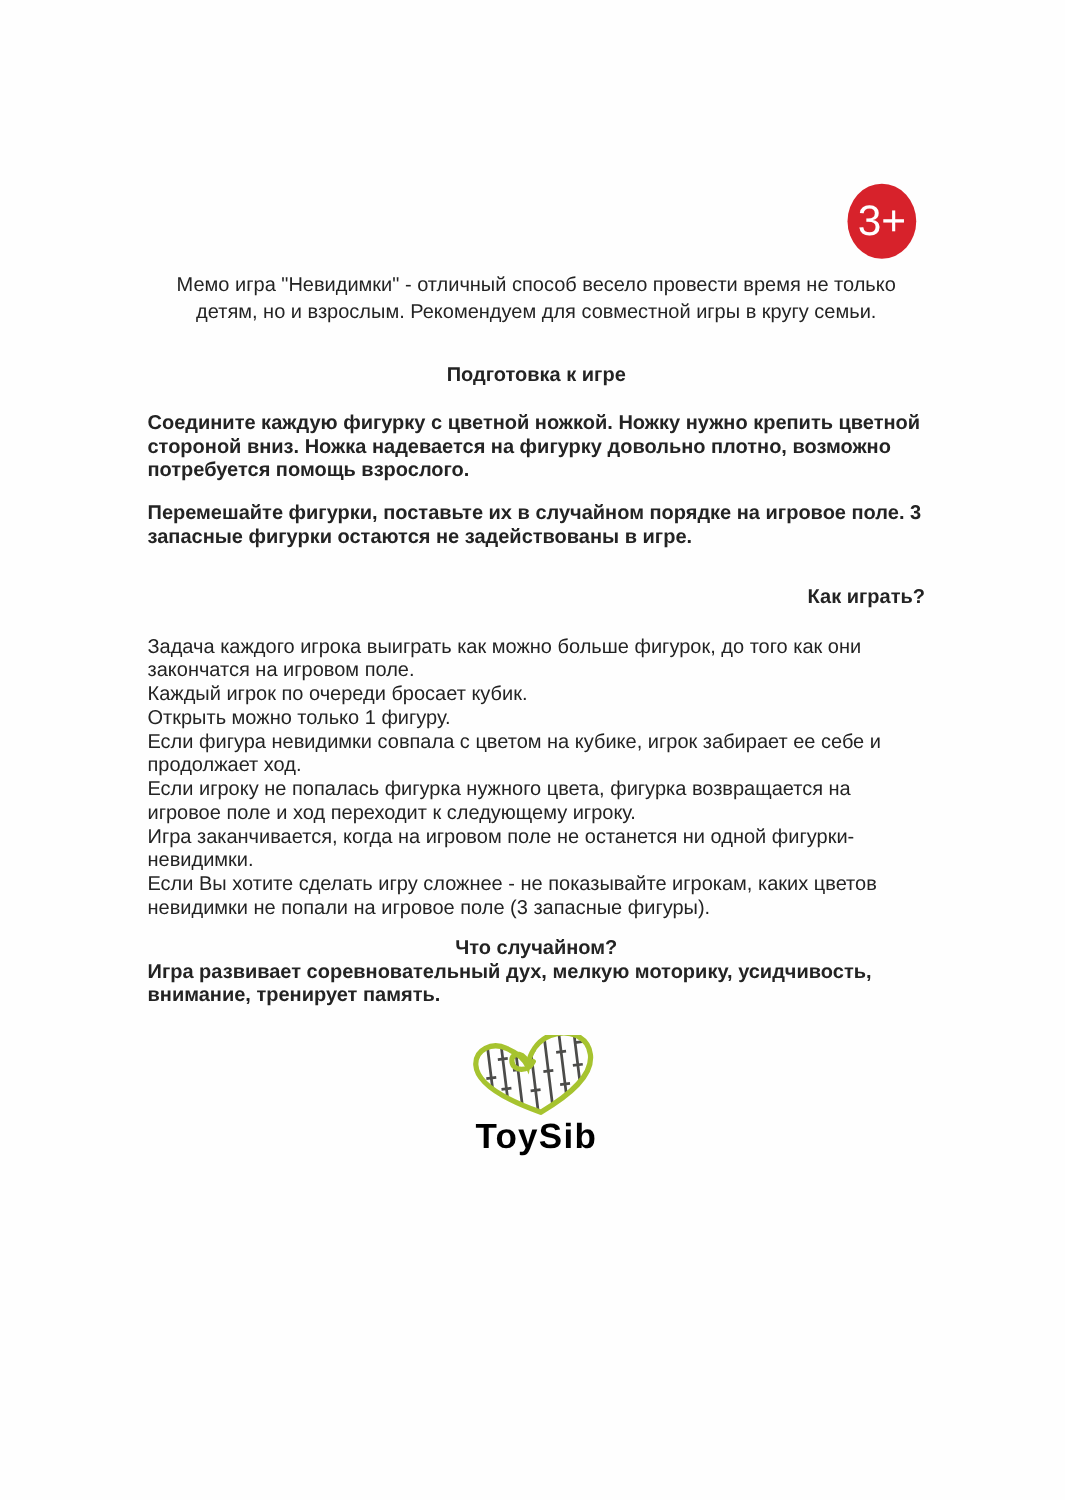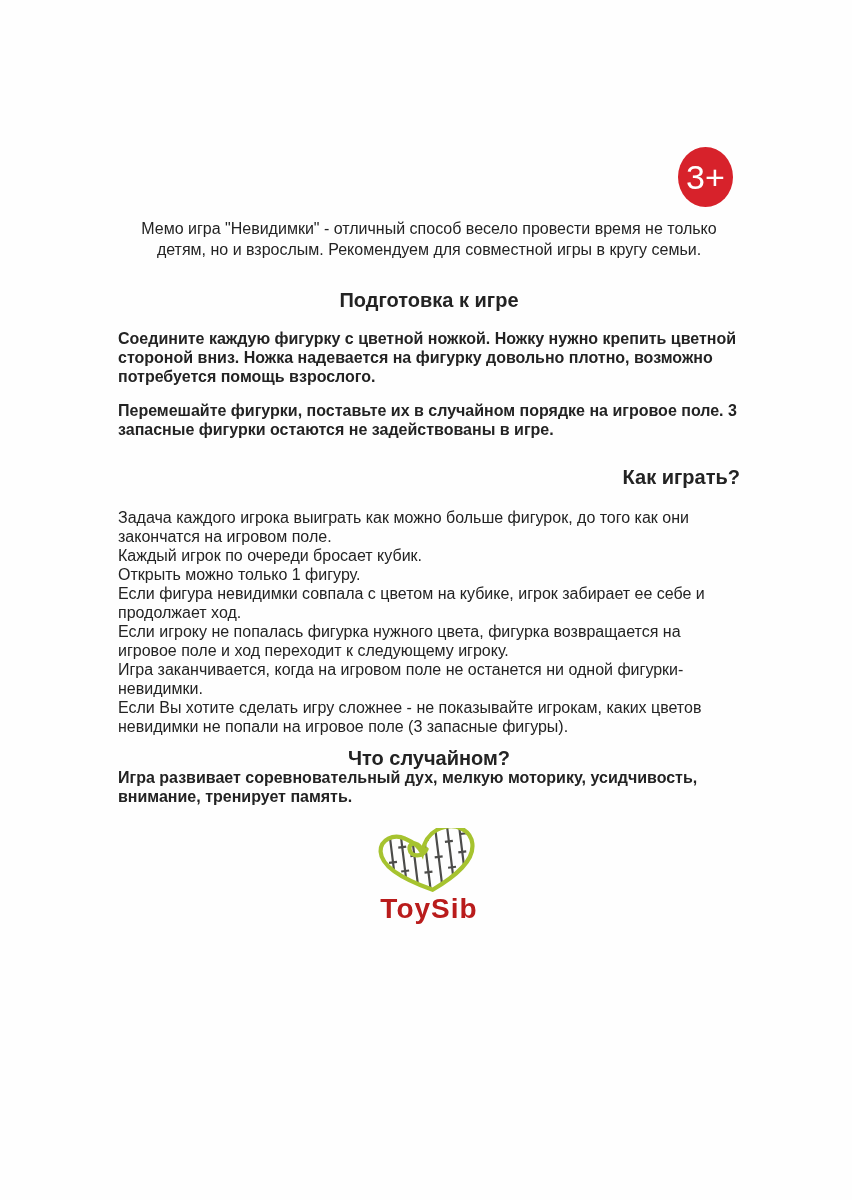--- a/index.html
+++ b/index.html
@@ -33,21 +33,21 @@
     width:622px;
     font-size:16px;
     line-height:19px;
   }
   .intro {
     margin:0;
     text-align:center;
     line-height:21px;
   }
   h2 {
-    font-size:20px;
+    font-size:16px;
     line-height:19px;
     font-weight:bold;
     text-align:center;
     margin:0;
   }
   h2.prep     { margin-top:31px; }
   h2.howto    { margin-top:29px;text-align:right; }
   h2.develops { margin-top:13px; }
   p.body { margin:0;font-weight:bold; }
   p.p1    { margin-top:19px; }
@@ -57,21 +57,21 @@
   .rules p { margin:0; }
   .logo {
     margin-top:22px;
     text-align:center;
   }
   .logo svg { display:block; margin:0 auto; }
   .brand {
     margin-top:-2px;
     font-size:28px;
     font-weight:bold;
-    color:#b91c1c;
+    color:#000000;
     letter-spacing:1px;
     line-height:30px;
   }
 </style>
 </head>
 <body>
 
 <div class="page">
 
   <div class="age-badge">3+</div>

